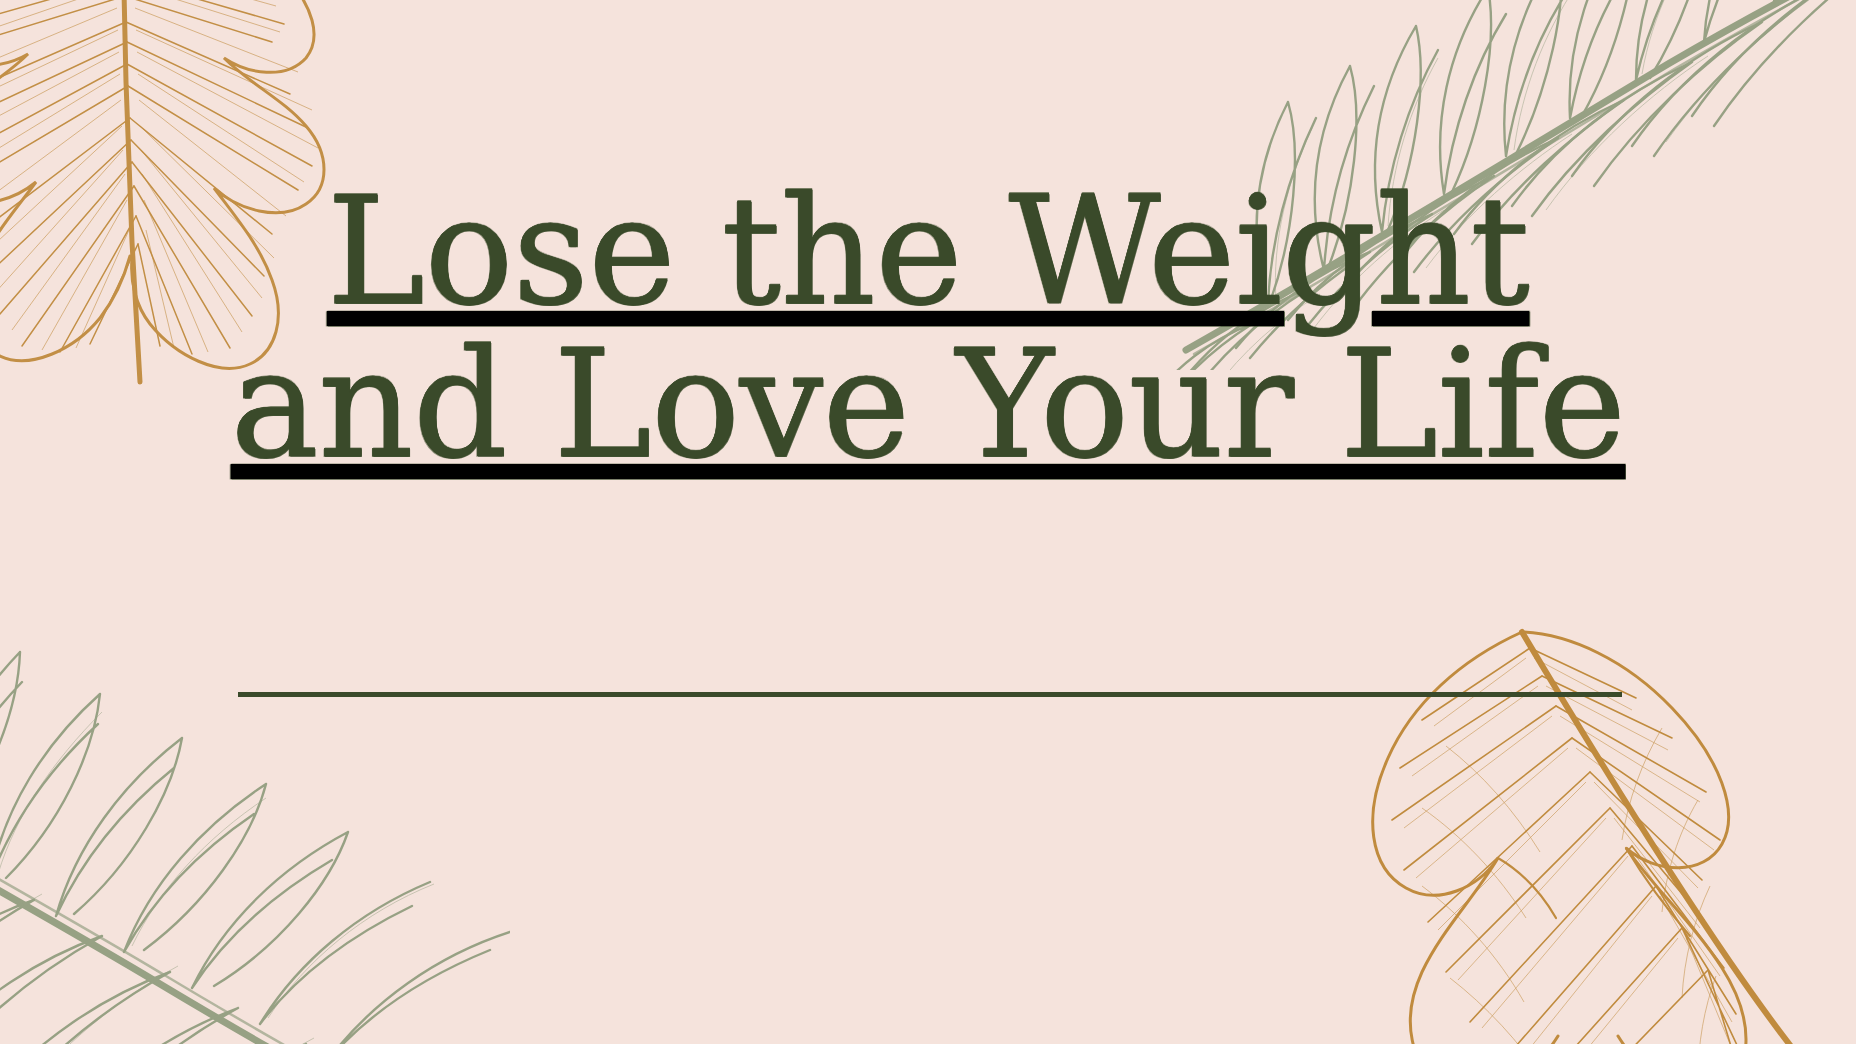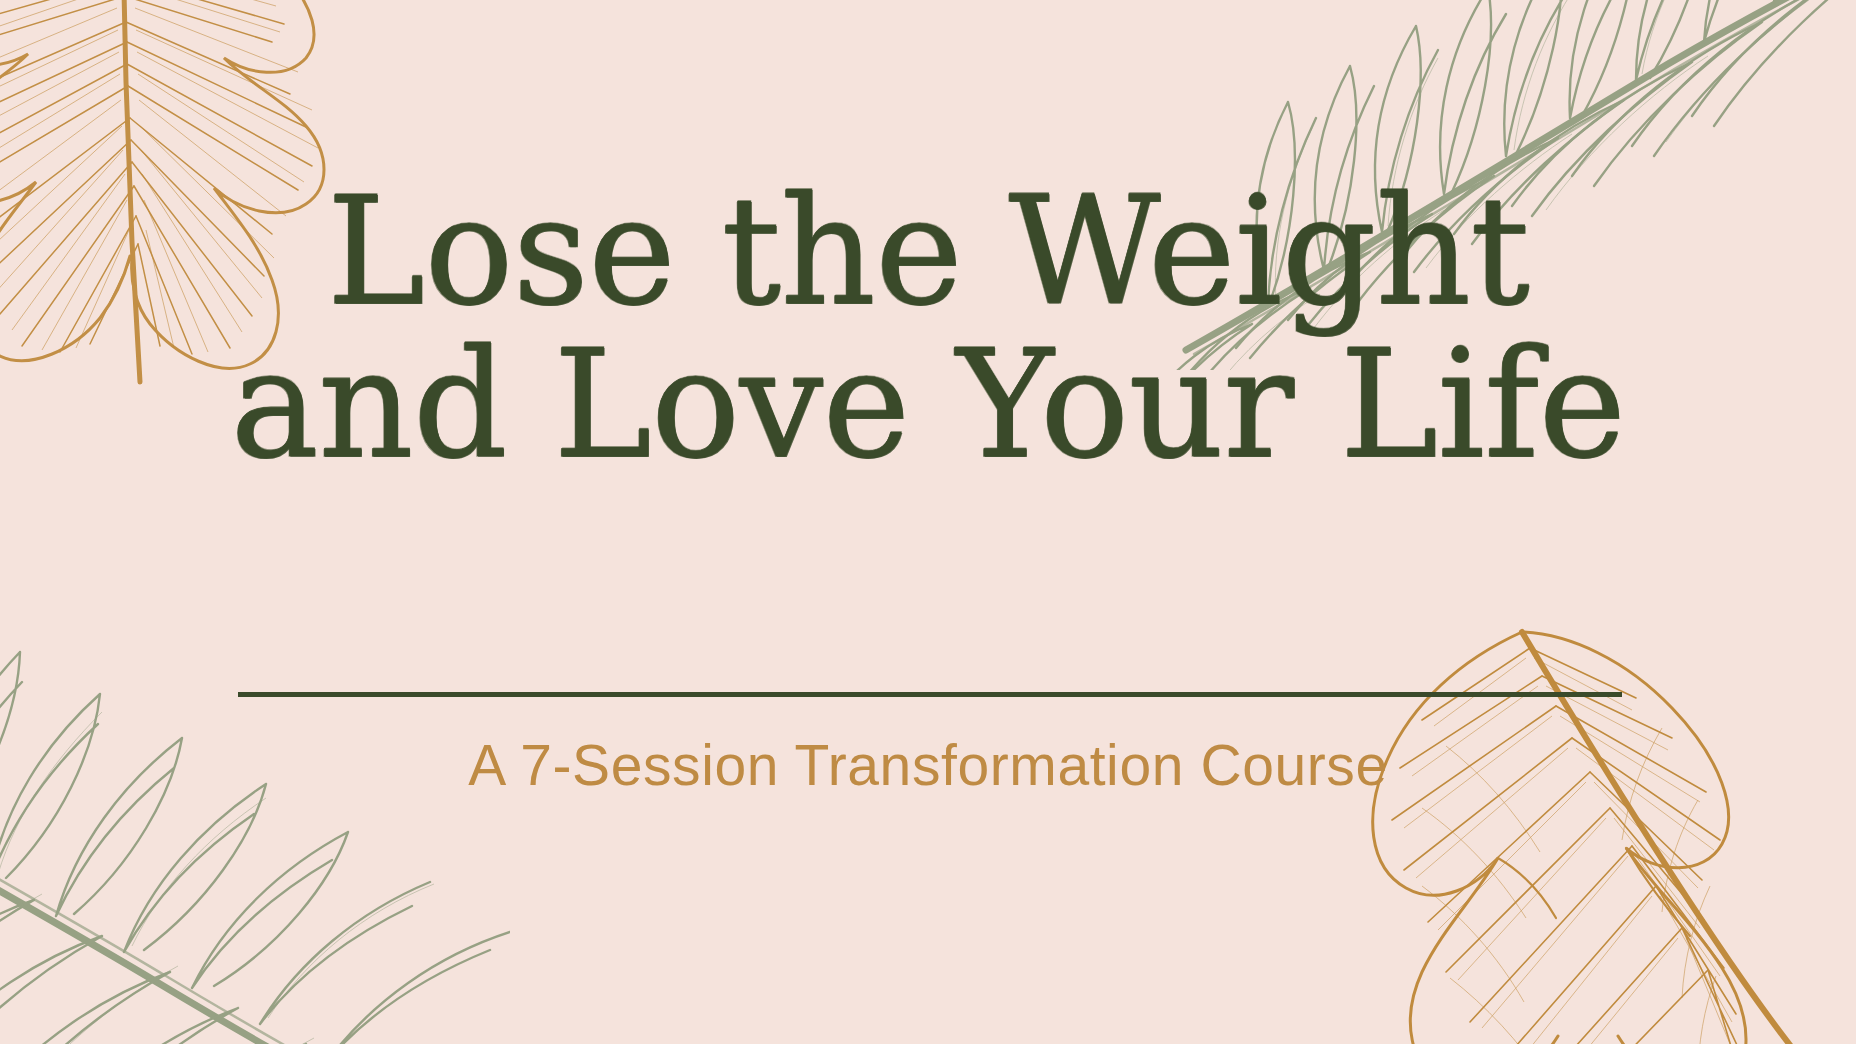--- a/index.html
+++ b/index.html
@@ -38,20 +38,21 @@
     align-items: center;
     justify-content: flex-start;
   }
 
   #title-block {
     position: absolute;
     left: 0;
     right: 0;
     top: 172px;
     text-align: center;
+    text-decoration: underline;
   }
   .title-line {
     display: block;
     font-family: "DejaVu Serif", "Liberation Serif", serif;
     font-weight: 400;
     font-size: 150px;
     line-height: 1.06;
     letter-spacing: -0.5px;
     color: #3A4A2A;
     white-space: nowrap;
@@ -267,17 +268,16 @@
 
   <div id="content">
 
     <div id="title-block">
       <span class="title-line line1">Lose the Weight</span>
       <span class="title-line line2">and Love Your Life</span>
     </div>
 
     <div id="divider"></div>
 
-    <div id="subtitle">A 7-Session Transformation Course</div>
 
   </div>
 
 </div>
 
 </body></html>

